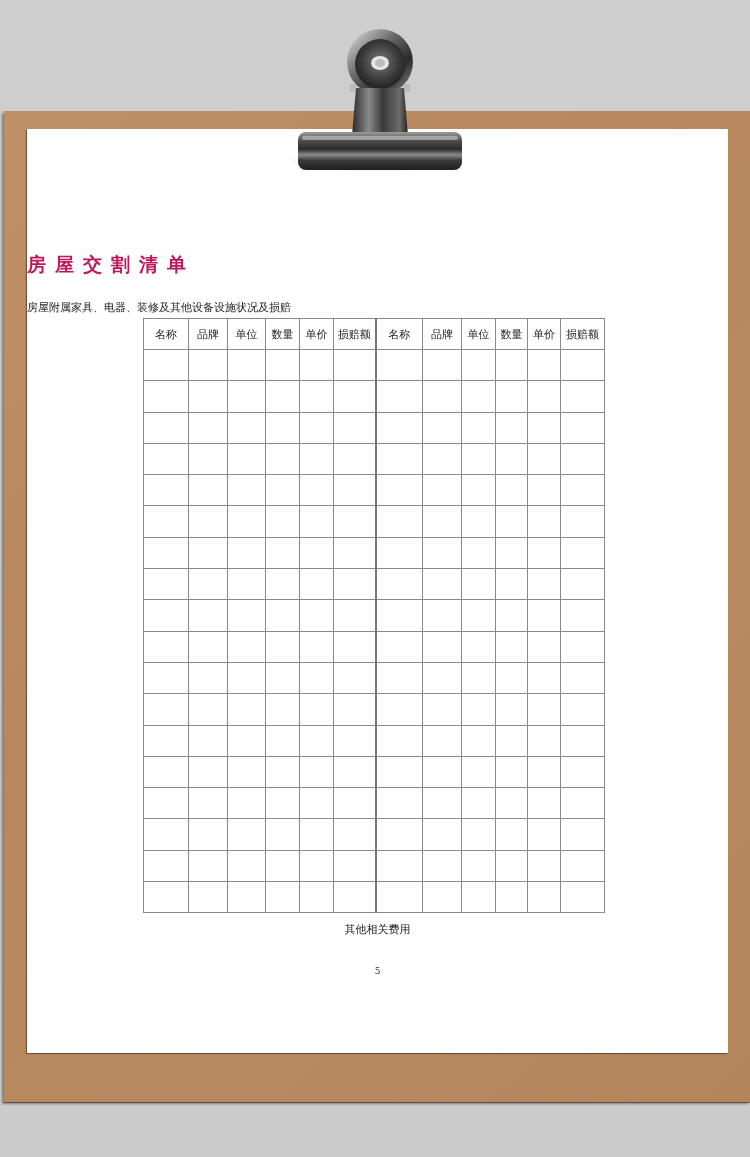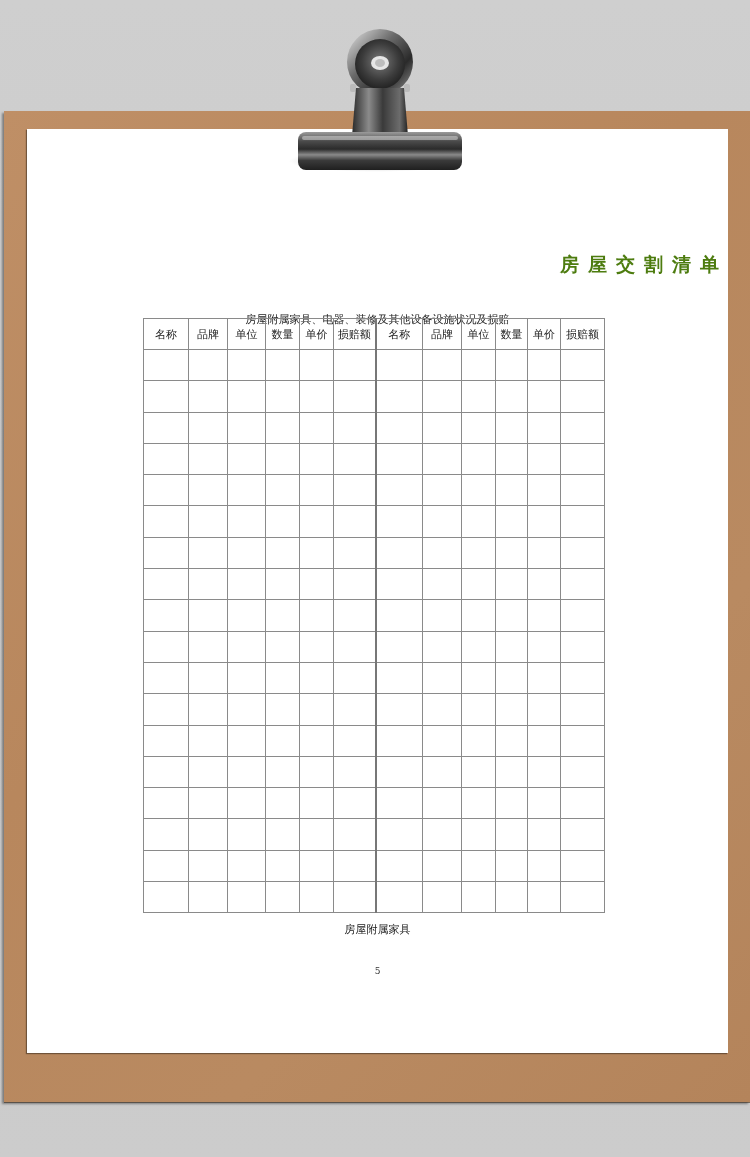--- a/index.html
+++ b/index.html
@@ -48,32 +48,32 @@
       height: 22px;
       border-radius: 8px;
       background: radial-gradient(ellipse at center, rgba(0,0,0,0.35) 0%, rgba(0,0,0,0) 70%);
     }
 
     .title {
       position: absolute;
       left: 27px;
       width: 701px;
       top: 252px;
-      text-align: right;
+      text-align: left;
       font-size: 19px;
       font-weight: bold;
       letter-spacing: 9px;
-      color: #4d7c0f;
+      color: #be185d;
     }
     .subtitle {
       position: absolute;
       left: 27px;
       width: 701px;
-      top: 312px;
-      text-align: center;
+      top: 300px;
+      text-align: left;
       font-size: 11px;
       color: #222;
     }
     table.inventory {
       position: absolute;
       left: 143px;
       top: 318px;
       width: 462px;
       border-collapse: collapse;
       table-layout: fixed;
@@ -450,14 +450,14 @@
         <td class="divider"></td>
         <td></td>
         <td></td>
         <td></td>
         <td></td>
         <td></td>
       </tr>
     </tbody>
 </table>
 
-<div class="footer-note">房屋附属家具</div>
+<div class="footer-note">其他相关费用</div>
 <div class="page-number">5</div>
 
 </body></html>

